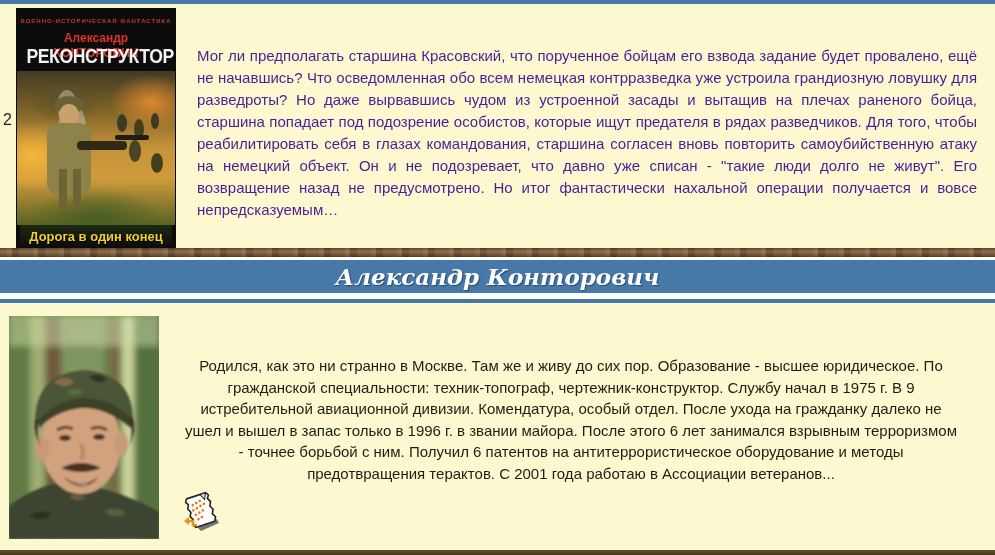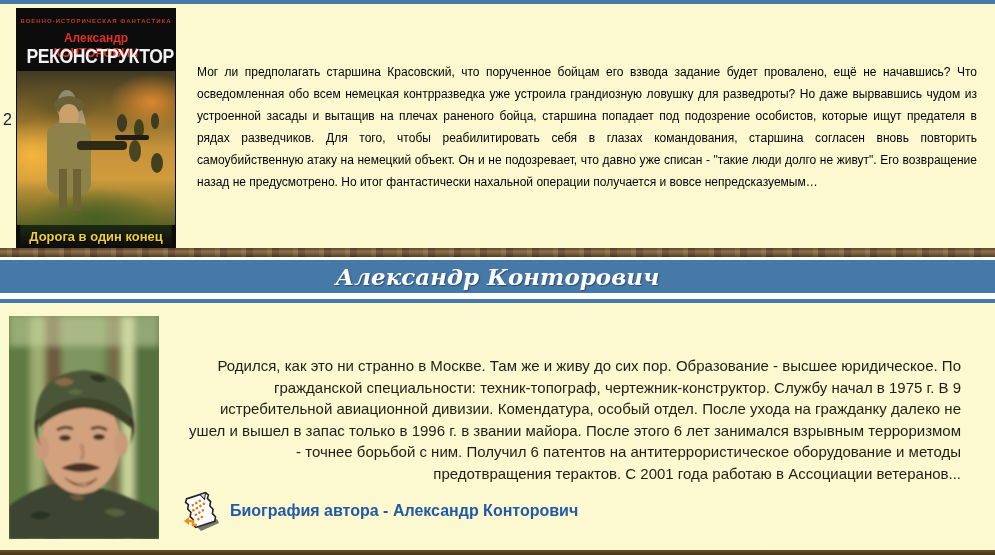--- a/index.html
+++ b/index.html
@@ -18,40 +18,40 @@
     background:
       radial-gradient(ellipse 60px 40px at 85% 20%, rgba(255,150,50,.75), transparent 70%),
       radial-gradient(ellipse 70px 50px at 10% 55%, rgba(255,190,60,.8), transparent 70%),
       radial-gradient(ellipse 90px 40px at 50% 95%, rgba(70,95,35,.95), transparent 75%),
       radial-gradient(ellipse 50px 30px at 30% 20%, rgba(90,80,40,.9), transparent 75%),
       linear-gradient(180deg,#413a24 0%,#7d6327 25%,#c6923a 50%,#cf9b3c 70%,#5a6224 100%);}
   .cover-sub{position:absolute;left:0;top:216px;width:158px;height:23px;background:linear-gradient(180deg,#1d2a12,#0c0c0c);
     text-align:center;font-size:13.5px;font-weight:bold;color:#f3cf2e;line-height:23px;text-shadow:1px 1px 1px #000;transform:scaleX(.96);}
 
   .book-title{position:absolute;left:197px;top:38px;font-size:16.5px;font-weight:bold;color:#1f55a6;text-decoration:none;cursor:pointer;}
-  .book-desc{position:absolute;left:197px;top:61px;width:780px;font-size:12px;line-height:22px;color:#000000;text-align:justify;}
+  .book-desc{position:absolute;left:197px;top:45px;width:780px;font-size:15px;line-height:22px;color:#4c1d95;text-align:justify;}
 
   
   .wood{position:absolute;left:0;width:995px;background:
       repeating-linear-gradient(90deg,#7d5c35 0 7px,#8d6c40 7px 12px,#69492a 12px 19px,#7d5c35 19px 26px);
       background-color:#7b5a33;}
   .wood.mid{top:248px;height:9px;}
   .wood-shade{position:absolute;left:0;top:0;width:100%;height:100%;background:linear-gradient(180deg,rgba(0,0,0,.25),rgba(255,255,255,.12) 40%,rgba(0,0,0,.3));}
   .white-gap1{position:absolute;left:0;top:257px;width:995px;height:3px;background:#ffffff;}
   .banner{position:absolute;left:0;top:260px;width:995px;height:33px;background:#4678a8;color:#ffffff;
     font-family:"DejaVu Serif",serif;font-style:italic;font-weight:bold;font-size:23px;text-align:center;line-height:33px;
     text-shadow:1px 1px 1px rgba(20,40,60,.55);}
   .white-gap2{position:absolute;left:0;top:293px;width:995px;height:6px;background:#ffffff;}
   .blue-line{position:absolute;left:0;top:299px;width:995px;height:4px;background:#4678a8;}
   .bottom-strip{position:absolute;left:0;top:550px;width:995px;height:5px;background:linear-gradient(180deg,#63512c,#463516);}
 
   
   .photo{position:absolute;left:9px;top:316px;width:150px;height:223px;}
   .known-as{position:absolute;left:181px;top:323px;font-size:15px;color:#1e1e14;}
-  .bio{position:absolute;left:181px;top:355px;width:780px;font-size:15px;line-height:21.5px;color:#1e1e14;text-align:right;}
+  .bio{position:absolute;left:181px;top:355px;width:780px;font-size:15px;line-height:21.5px;color:#1e1e14;text-align:center;}
   .bio-link-row{position:absolute;left:183px;top:491px;height:40px;display:flex;align-items:center;cursor:pointer;}
   .bio-link-icon{width:38px;height:41px;margin-right:9px;flex:0 0 auto;}
   .bio-link{font-size:16px;font-weight:bold;color:#2158a8;text-decoration:none;}
 </style>
 </head>
 <body>
 
 <div class="page">
 
   <div class="top-strip"></div>
@@ -180,17 +180,16 @@
               <circle cx="20" cy="20" r="1.3"></circle>
             <circle cx="13" cy="27" r="1.3"></circle>
               <circle cx="17" cy="26" r="1.3"></circle>
           </g>
         </g>
 
         <path d="M3 30 L10 30 L10 34 L14 34" stroke="#ef8f12" stroke-width="2.5" fill="none"></path>
         <polygon points="1,30 6,26 6,34" fill="#ef8f12"></polygon>
       </svg>
     </span>
-    <a class="bio-link">Биография автора - Александр Конторович</a>
   </div>
 
   <div class="bottom-strip"></div>
 </div>
 
 </body></html>

